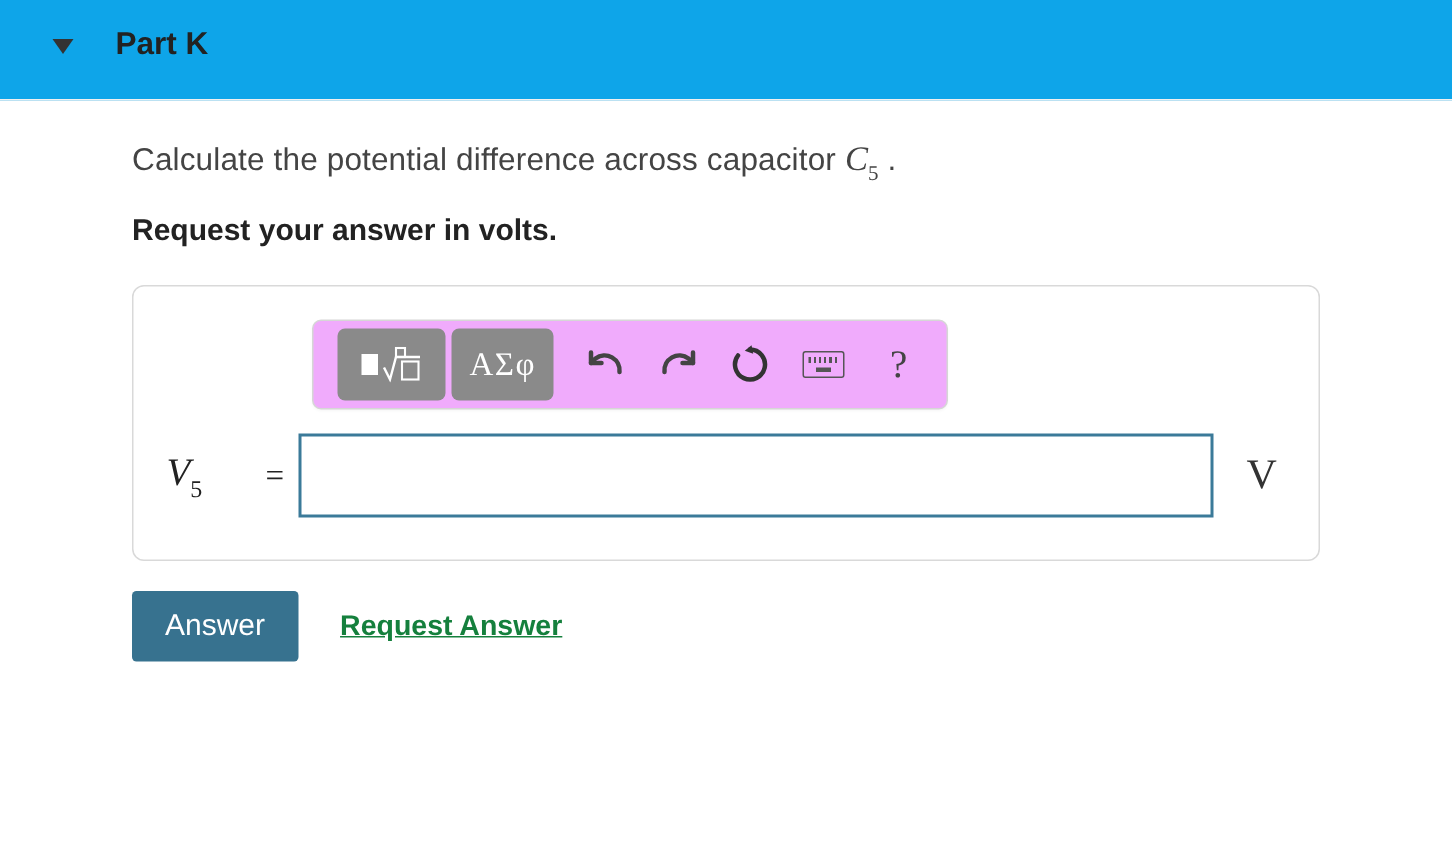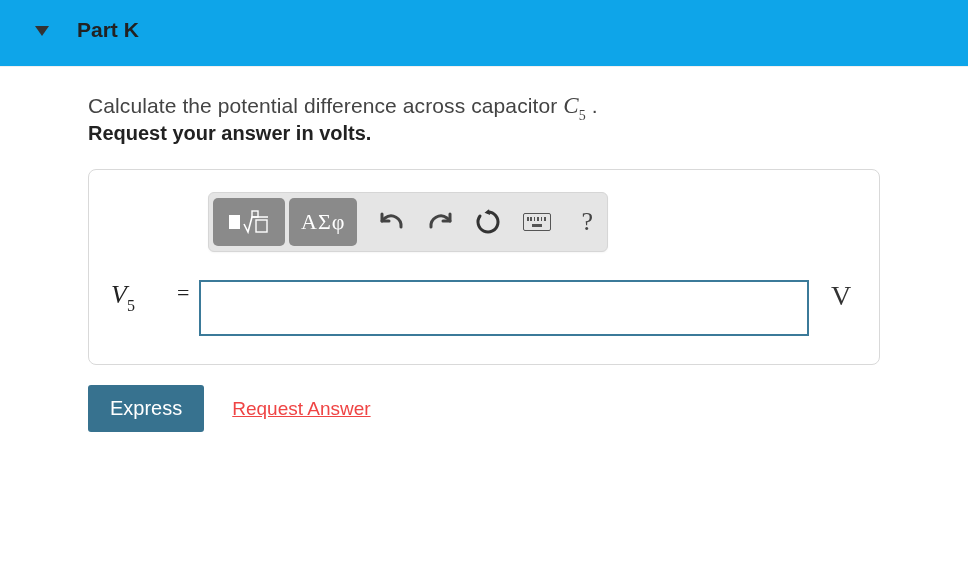--- a/index.html
+++ b/index.html
@@ -29,20 +29,21 @@
     font-size: 21px;
     font-weight: 700;
     color: #222;
   }
   .content {
     padding: 26px 88px 0 88px;
   }
   .question {
     font-size: 21px;
     color: #444;
+    margin-bottom: 20px;
     letter-spacing: 0.1px;
   }
   .question .mathvar {
     font-family: "Times New Roman", Times, serif;
     font-style: italic;
     font-size: 23px;
   }
   .question .sub {
     font-family: "Times New Roman", Times, serif;
     font-style: normal;
@@ -62,22 +63,22 @@
     border-radius: 8px;
     padding: 22px 22px 28px 22px;
     margin-bottom: 20px;
   }
   .toolbar {
     margin-left: 97px;
     display: inline-flex;
     align-items: center;
     border: 1px solid #d6d6d6;
     border-radius: 6px;
-    background: #e5e5e5;
-    padding: 5px 4px;
+    background: #f0abfc;
+    padding: 5px 16px;
     gap: 2px;
     box-shadow: 0 1px 2px rgba(0,0,0,0.04);
   }
   .tb-btn {
     display: inline-flex;
     align-items: center;
     justify-content: center;
     height: 48px;
     border-radius: 5px;
     cursor: pointer;
@@ -132,22 +133,22 @@
     bottom: 3px; left: 8px; right: 8px;
     height: 3px; background: #555;
   }
   .icon-help {
     font-family: "Times New Roman", serif;
     font-size: 26px;
     color: #444;
   }
   .input-row {
     display: flex;
-    align-items: flex-start;
-    margin-top: 28px;
+    align-items: center;
+    margin-top: 16px;
   }
   .var-label {
     font-family: "Times New Roman", Times, serif;
     font-style: italic;
     font-size: 26px;
     color: #222;
     width: 60px;
     white-space: nowrap;
   }
   .var-label .sub {
@@ -189,23 +190,23 @@
   .submit-btn {
     background: #37728f;
     color: #fff;
     border: none;
     font-size: 20px;
     padding: 12px 22px;
     border-radius: 3px;
     cursor: pointer;
   }
   .request-link {
-    color: #ef4444;
+    color: #15803d;
     font-size: 19px;
-    font-weight: 400;
+    font-weight: 700;
     text-decoration: underline;
     cursor: pointer;
   }
 </style>
 </head>
 <body>
 
 <div class="part-header">
   <div class="collapse-arrow"></div>
   <div class="part-title">Part K</div>
@@ -268,17 +269,17 @@
         <span>V</span><span class="sub">5</span>
       </span>
       <span class="eq">=</span>
       <input type="text" class="answer-input" value="" style="">
       <span class="unit">V</span>
     </div>
 
   </div>
 
   <div class="actions">
-    <button class="submit-btn">Express</button>
+    <button class="submit-btn">Answer</button>
     <a class="request-link">Request Answer</a>
   </div>
 
 </div>
 
 </body></html>

